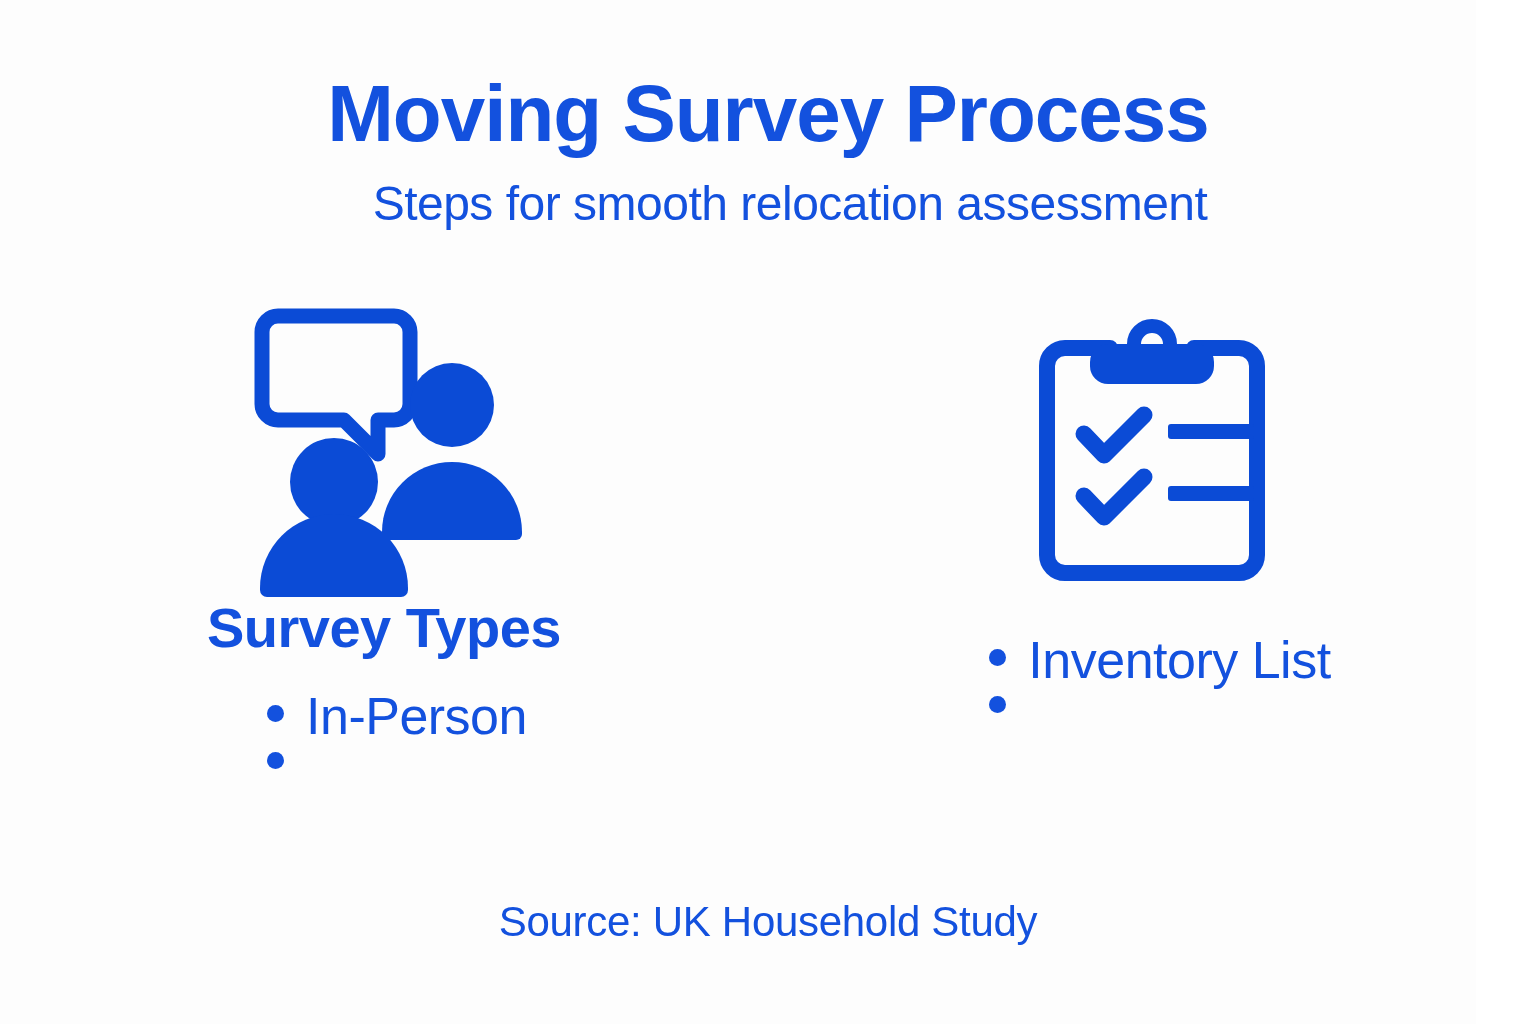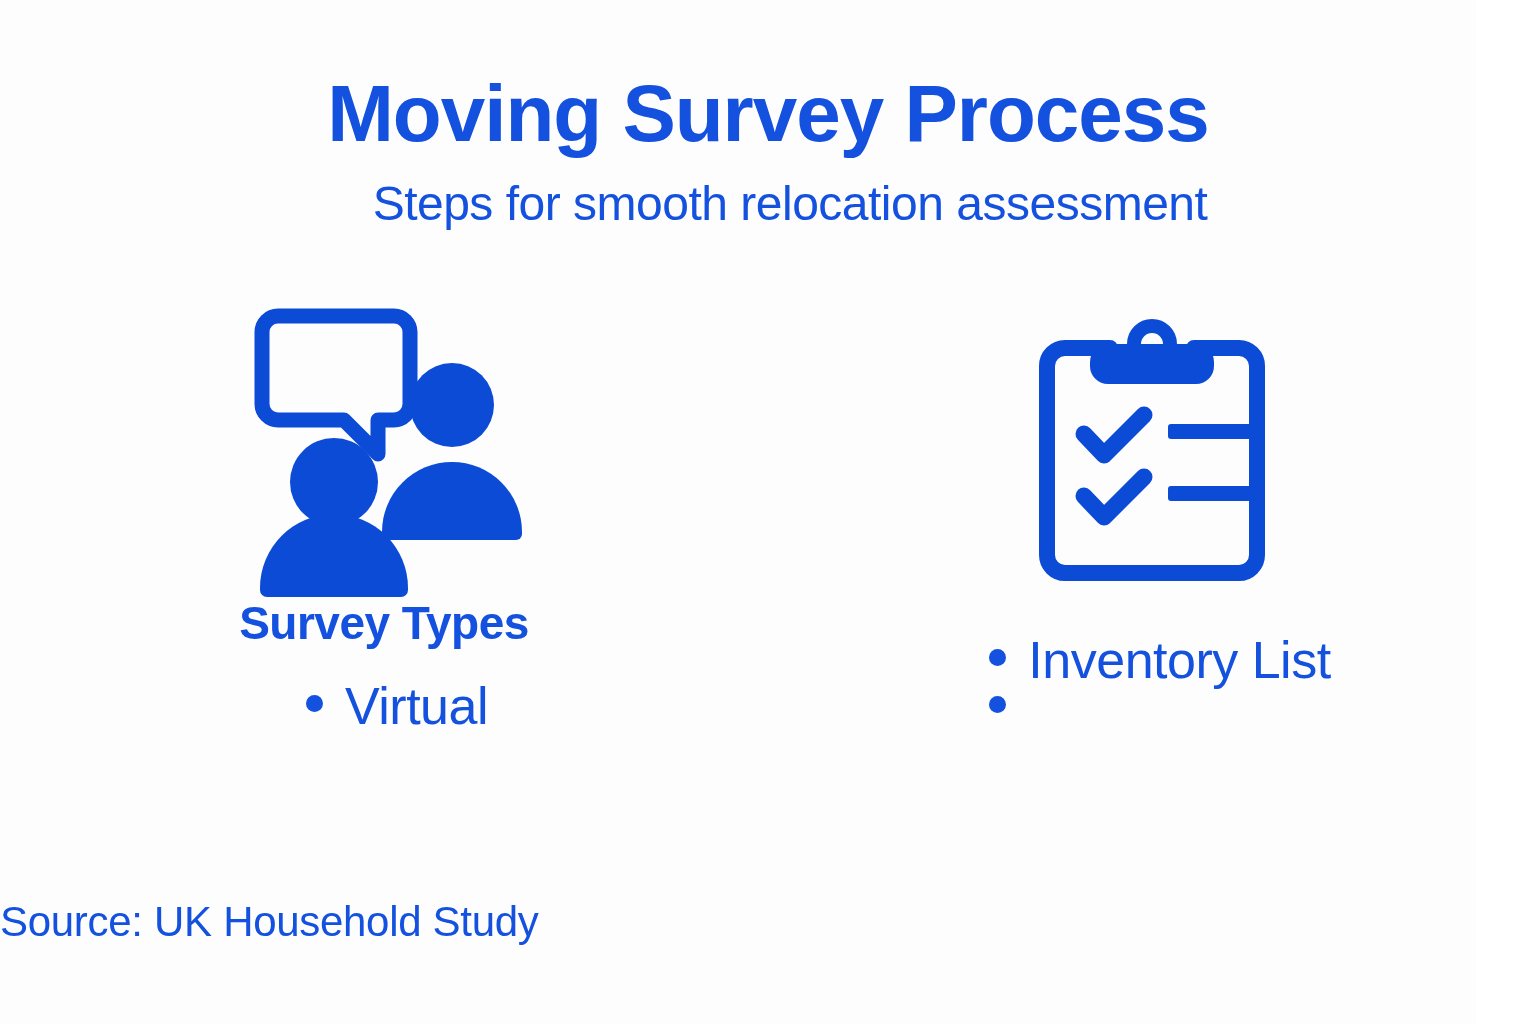--- a/index.html
+++ b/index.html
@@ -67,21 +67,21 @@
   }
 
   .icon-wrap {
     height: 300px;
     display: flex;
     align-items: flex-start;
     justify-content: center;
   }
 
   .col-heading {
-    font-size: 46px;
+    font-size: 56px;
     font-weight: bold;
     color: #1351DE;
     line-height: 1.0;
     margin: 0;
     letter-spacing: -0.5px;
     text-align: center;
   }
 
   .bullets {
     list-style: none;
@@ -116,20 +116,21 @@
   
   .column-left .bullets { margin-left: 26px; }
   .column-right .bullets { margin-left: 16px; }
 
   
   .source {
     position: absolute;
     top: 898px;
     left: 0;
     width: 1536px;
+    text-align: center;
     font-size: 42px;
     color: #1351DE;
     letter-spacing: -0.3px;
   }
 
   svg { display: block; }
 </style>
 </head>
 <body>
 
@@ -166,21 +167,24 @@
           <circle cx="100" cy="182" r="44" fill="#0B4BD6"></circle>
           <path d="M26 288 a74 74 0 0 1 148 0 v2 a7 7 0 0 1 -7 7 h-134 a7 7 0 0 1 -7 -7 z" fill="#0B4BD6"></path>
         </svg>
       </div>
 
       <h3 class="col-heading">Survey Types</h3>
 
       <ul class="bullets">
         <li class="bullet-item">
           <span class="bullet-dot"></span>
-          <span class="bullet-label">Virtual</span>
+          <span class="bullet-label">In-Person</span>
+        </li>
+        <li class="bullet-item">
+          <span class="bullet-dot"></span>
         </li>
       </ul>
     </div>
 
     <div class="column column-right">
 
       <div class="icon-wrap">
         <svg width="300" height="300" viewBox="0 0 300 300" aria-hidden="true">
 
           <path d="M108 48

